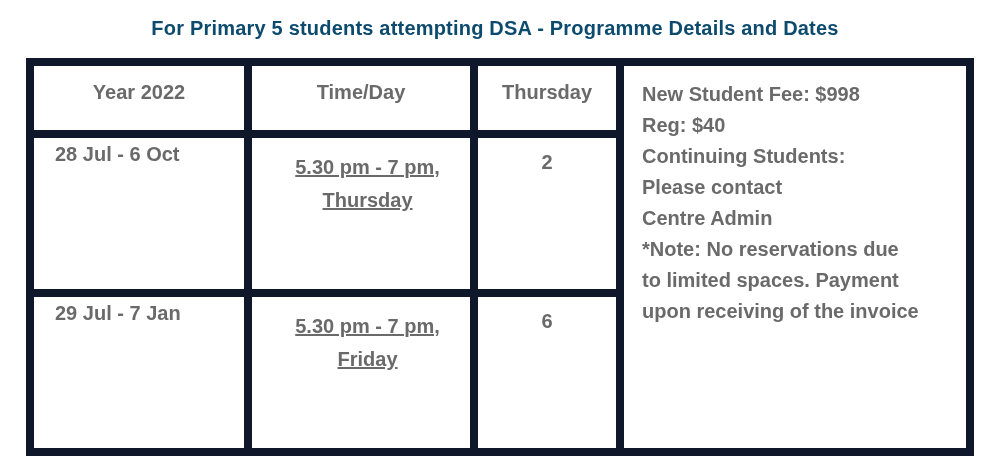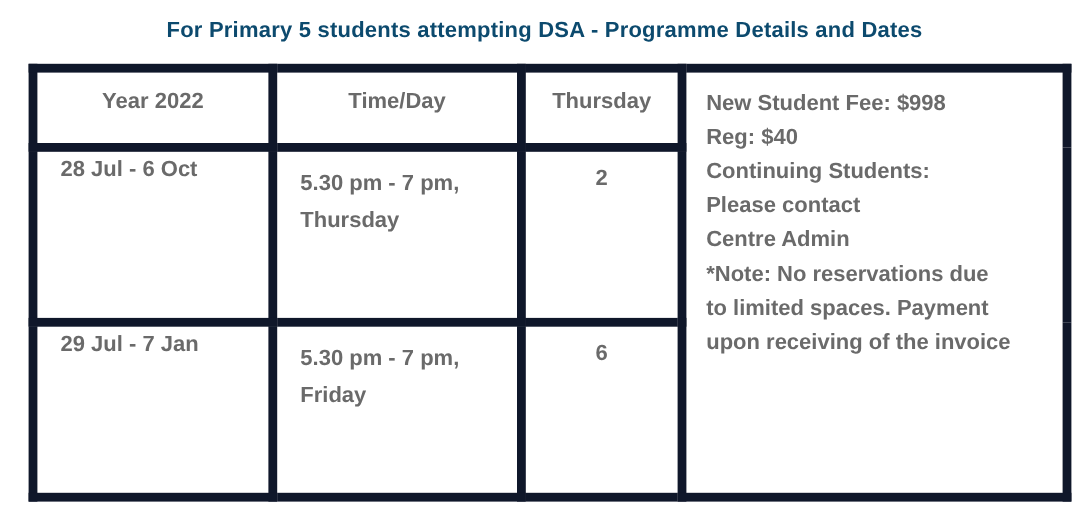--- a/index.html
+++ b/index.html
@@ -51,22 +51,23 @@
     padding-top: 15px;
   }
   tr.header-row   { height: 72px; }
   tr.data-row     { height: 159px; }
   td.cell-date {
     padding: 5px 8px 0 21px;
     text-align: left;
   }
   td.cell-time {
     padding: 13px 8px 0 21px;
-    text-align: left;
+    text-align: center;
     line-height: 33px;
+    text-decoration: underline;
   }
   td.cell-vac {
     text-align: center;
     padding-top: 13px;
   }
   td.info-cell {
     padding: 13px 14px 0 18px;
     line-height: 31px;
   }
   .info-block.continuing { }

